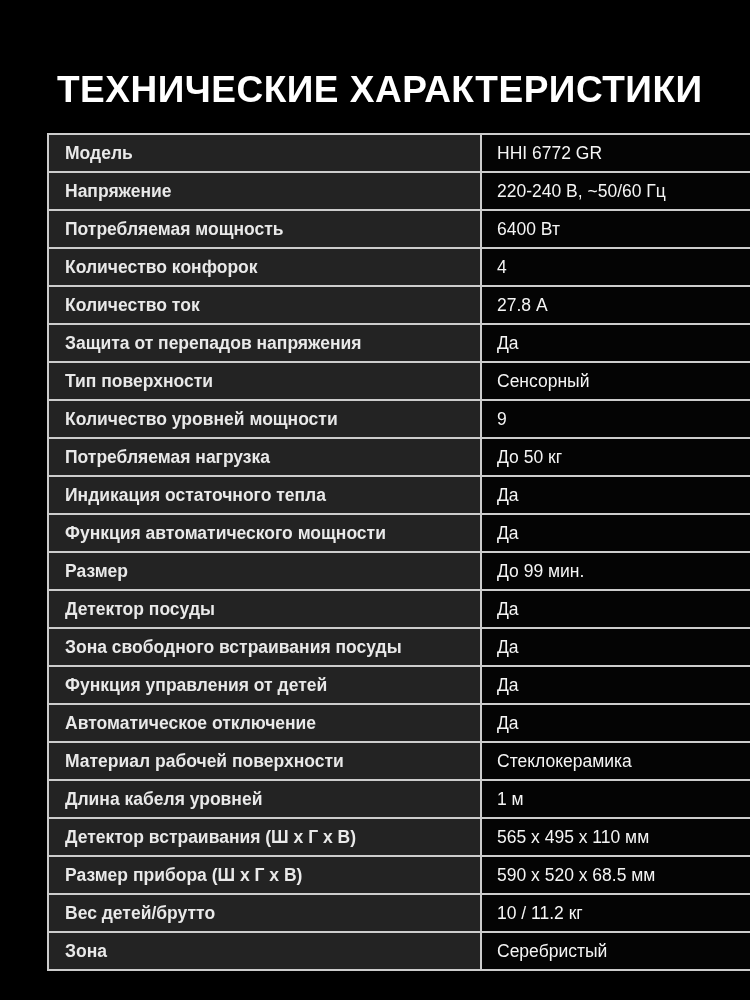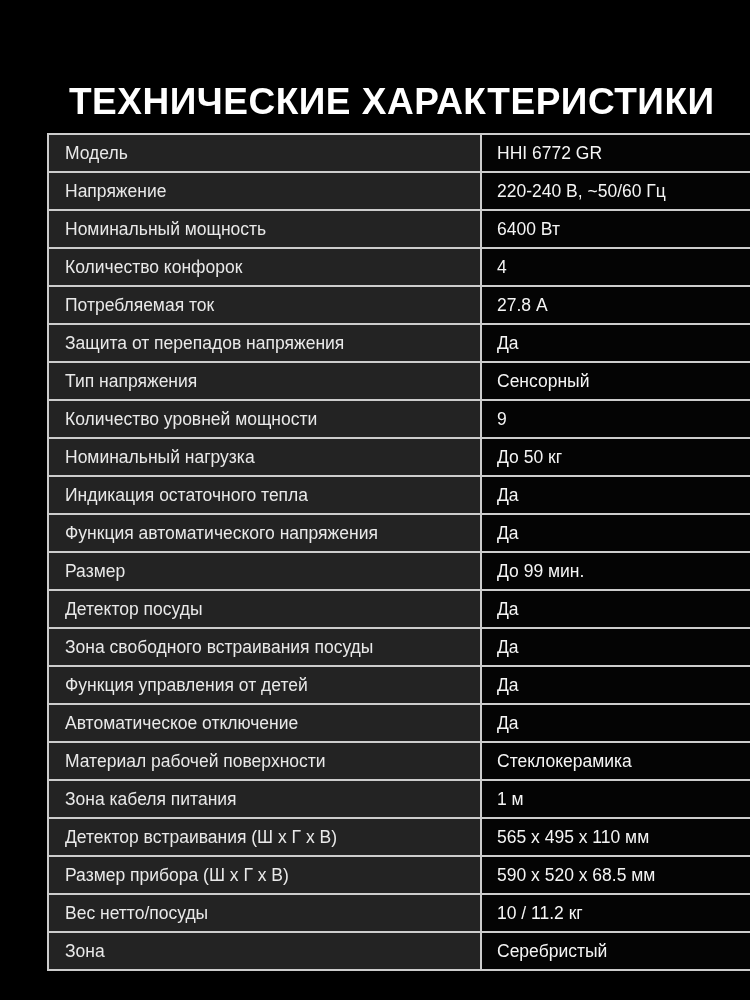--- a/index.html
+++ b/index.html
@@ -11,21 +11,21 @@
     width: 750px;
     height: 1000px;
     position: relative;
     overflow: hidden;
     font-family: "Liberation Sans", sans-serif;
   }
   .page-title {
     position: absolute;
     left: 57px;
     top: 68px;
-    margin: 12px;
+    margin: 0;
     font-size: 37px;
     font-weight: 700;
     letter-spacing: 0.5px;
     color: #ffffff;
     white-space: nowrap;
     line-height: 44px;
   }
   table.specs {
     position: absolute;
     left: 47px;
@@ -40,20 +40,21 @@
     vertical-align: middle;
     font-size: 17.5px;
     white-space: nowrap;
     overflow: hidden;
   }
   td.param-cell {
     width: 405px;
     background: #232323;
     color: #e9e9e9;
     padding: 0 10px 0 16px;
+    font-weight: bold;
   }
   td.value-cell {
     width: 251px;
     background: #040404;
     color: #f5f5f5;
     padding: 0 8px 0 15px;
   }
 </style>
 </head>
 <body>
@@ -64,53 +65,53 @@
   <tbody id="specs-body">
       <tr>
         <td class="param-cell">Модель</td>
         <td class="value-cell">HHI 6772 GR</td>
       </tr>
       <tr>
         <td class="param-cell">Напряжение</td>
         <td class="value-cell">220-240 В, ~50/60 Гц</td>
       </tr>
       <tr>
-        <td class="param-cell">Номинальный мощность</td>
+        <td class="param-cell">Потребляемая мощность</td>
         <td class="value-cell">6400 Вт</td>
       </tr>
       <tr>
         <td class="param-cell">Количество конфорок</td>
         <td class="value-cell">4</td>
       </tr>
       <tr>
-        <td class="param-cell">Потребляемая ток</td>
+        <td class="param-cell">Количество ток</td>
         <td class="value-cell">27.8 А</td>
       </tr>
       <tr>
         <td class="param-cell">Защита от перепадов напряжения</td>
         <td class="value-cell">Да</td>
       </tr>
       <tr>
-        <td class="param-cell">Тип напряжения</td>
+        <td class="param-cell">Тип поверхности</td>
         <td class="value-cell">Сенсорный</td>
       </tr>
       <tr>
         <td class="param-cell">Количество уровней мощности</td>
         <td class="value-cell">9</td>
       </tr>
       <tr>
-        <td class="param-cell">Номинальный нагрузка</td>
+        <td class="param-cell">Потребляемая нагрузка</td>
         <td class="value-cell">До 50 кг</td>
       </tr>
       <tr>
         <td class="param-cell">Индикация остаточного тепла</td>
         <td class="value-cell">Да</td>
       </tr>
       <tr>
-        <td class="param-cell">Функция автоматического напряжения</td>
+        <td class="param-cell">Функция автоматического мощности</td>
         <td class="value-cell">Да</td>
       </tr>
       <tr>
         <td class="param-cell">Размер</td>
         <td class="value-cell">До 99 мин.</td>
       </tr>
       <tr>
         <td class="param-cell">Детектор посуды</td>
         <td class="value-cell">Да</td>
       </tr>
@@ -124,33 +125,33 @@
       </tr>
       <tr>
         <td class="param-cell">Автоматическое отключение</td>
         <td class="value-cell">Да</td>
       </tr>
       <tr>
         <td class="param-cell">Материал рабочей поверхности</td>
         <td class="value-cell">Стеклокерамика</td>
       </tr>
       <tr>
-        <td class="param-cell">Зона кабеля питания</td>
+        <td class="param-cell">Длина кабеля уровней</td>
         <td class="value-cell">1 м</td>
       </tr>
       <tr>
         <td class="param-cell">Детектор встраивания (Ш х Г х В)</td>
         <td class="value-cell">565 x 495 x 110 мм</td>
       </tr>
       <tr>
         <td class="param-cell">Размер прибора (Ш х Г х В)</td>
         <td class="value-cell">590 x 520 x 68.5 мм</td>
       </tr>
       <tr>
-        <td class="param-cell">Вес нетто/посуды</td>
+        <td class="param-cell">Вес детей/брутто</td>
         <td class="value-cell">10 / 11.2 кг</td>
       </tr>
       <tr>
         <td class="param-cell">Зона</td>
         <td class="value-cell">Серебристый</td>
       </tr>
     </tbody>
 </table>
 
 </body></html>

